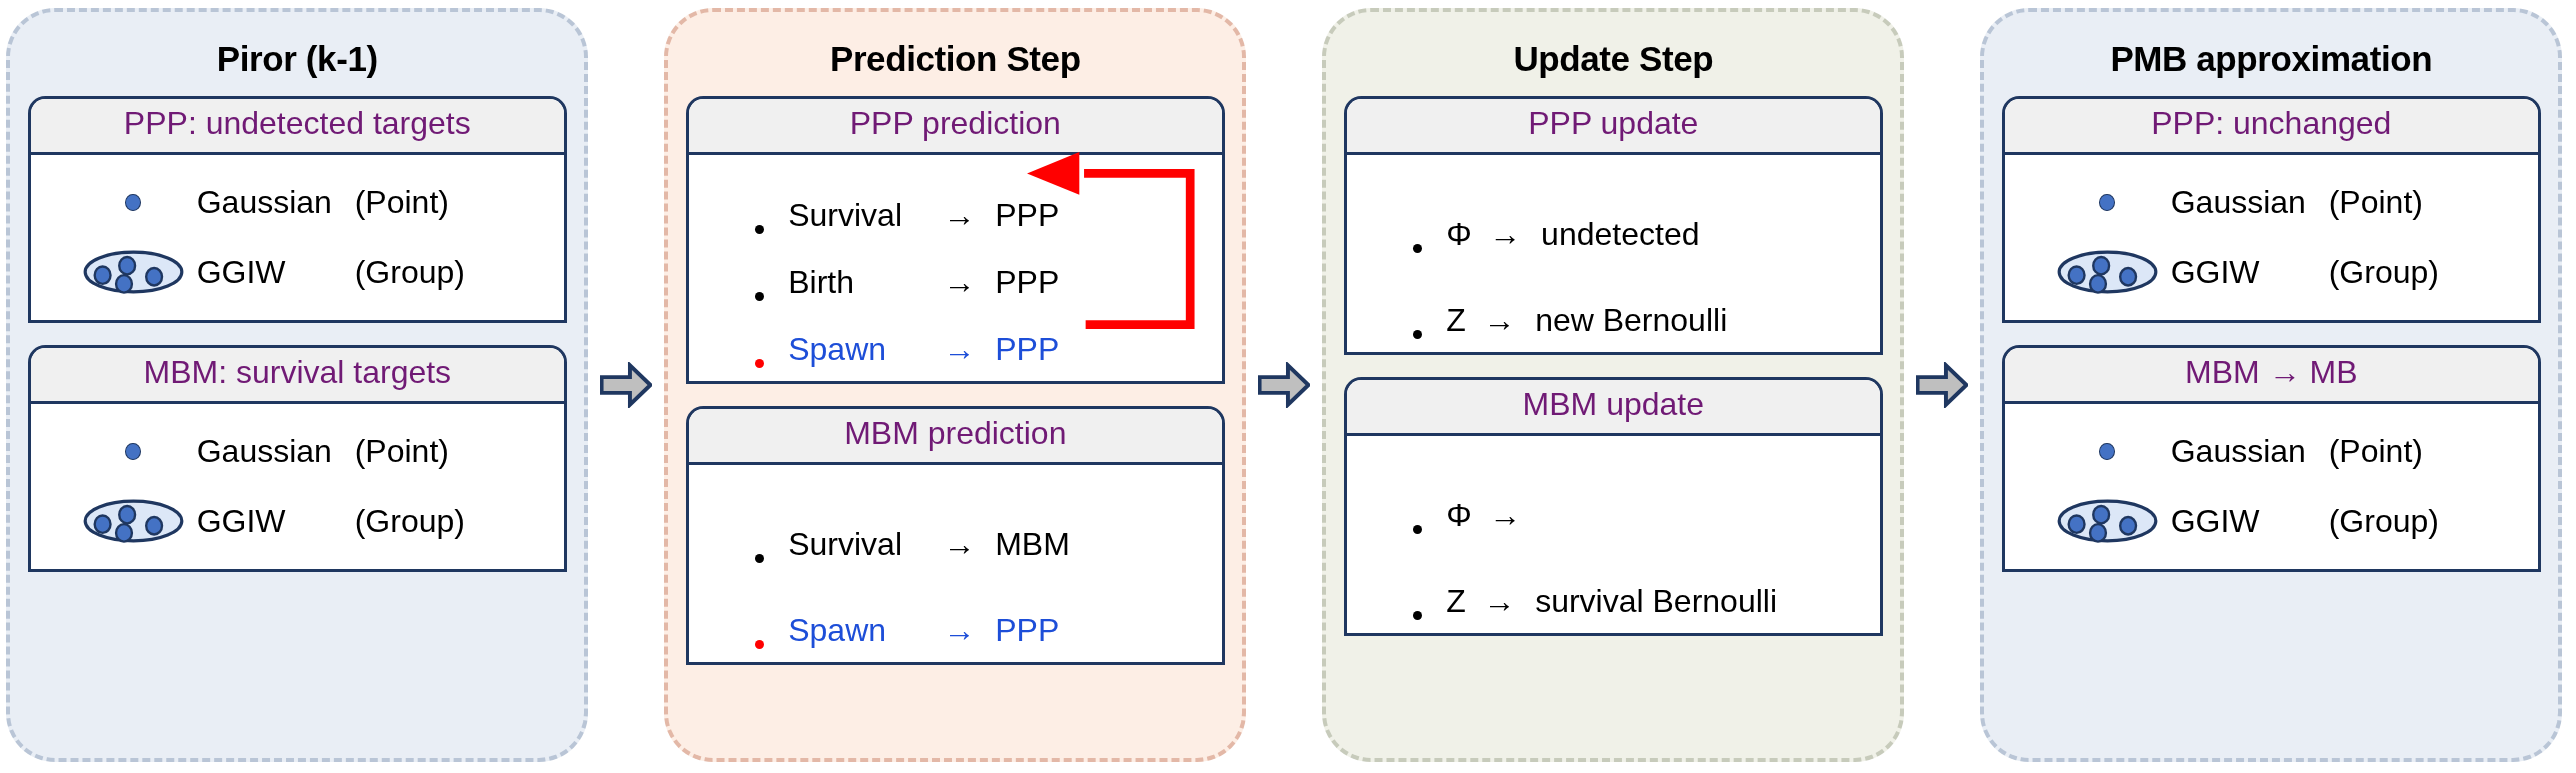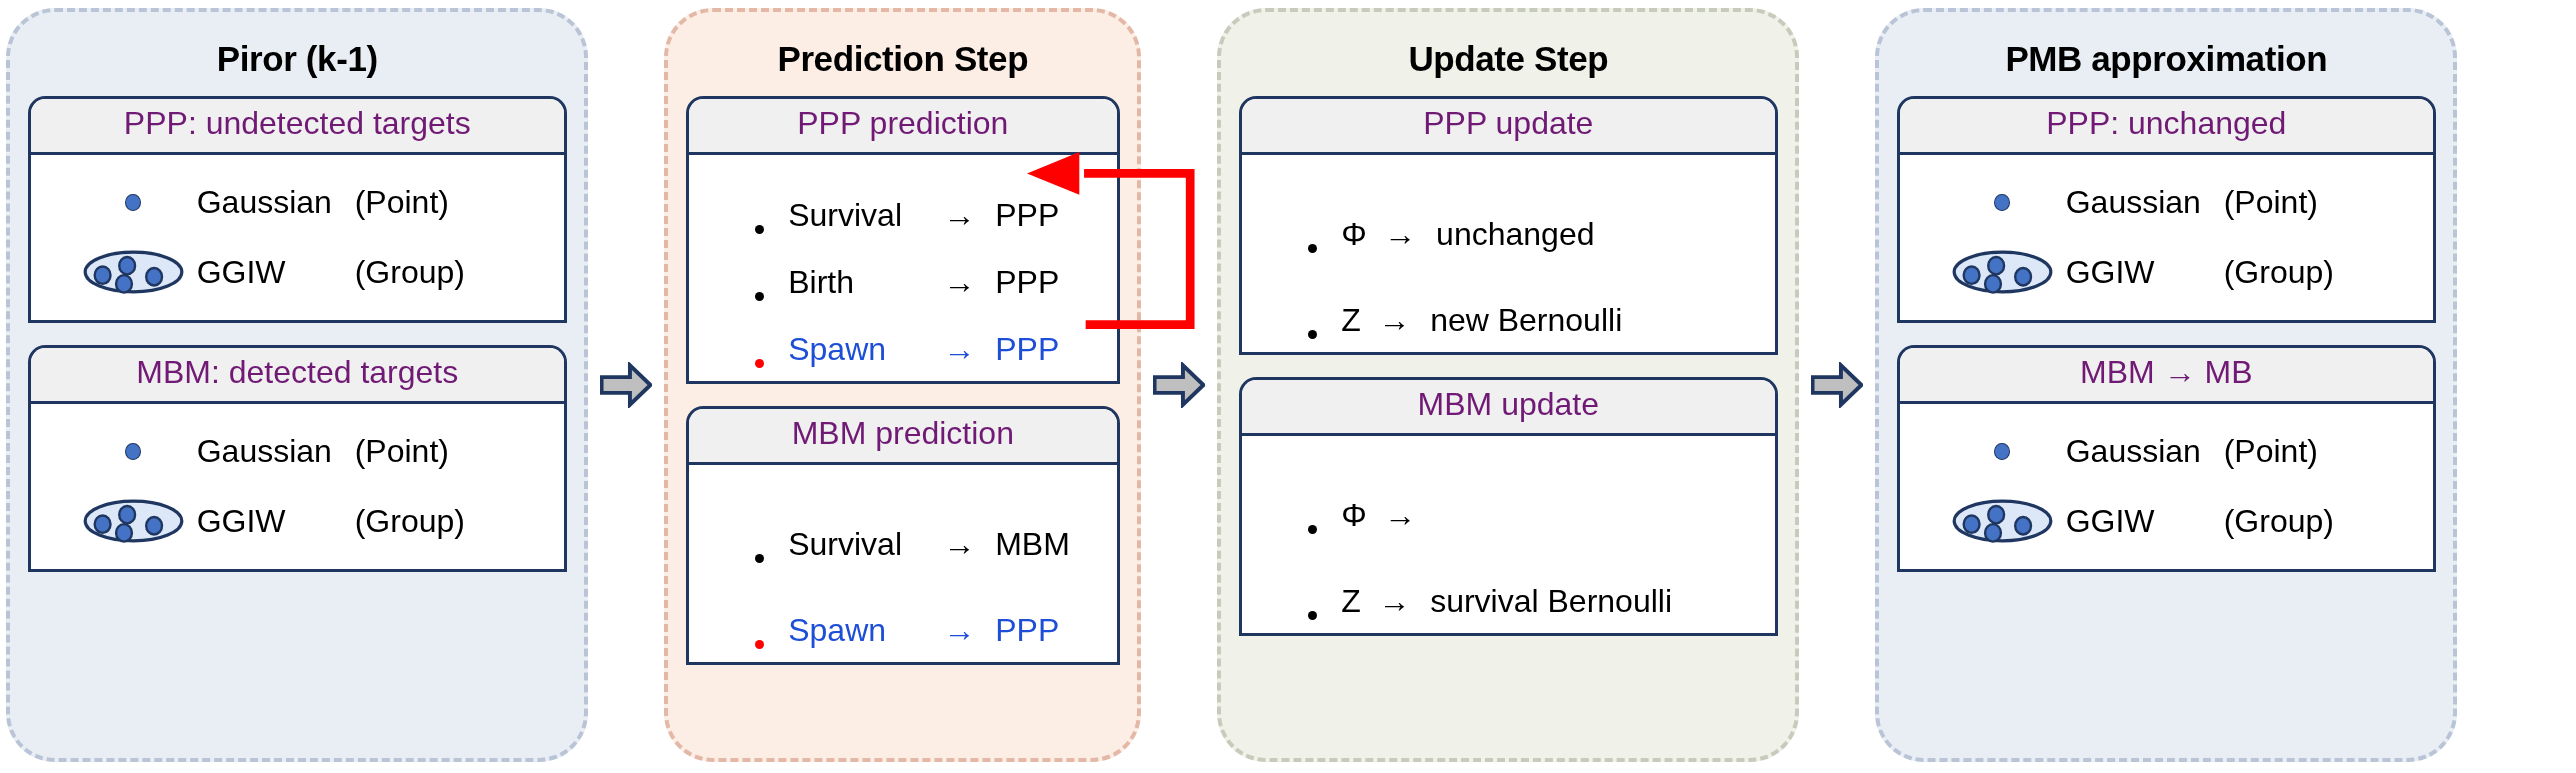--- a/index.html
+++ b/index.html
@@ -26,21 +26,21 @@
     position: relative;
     border-radius: 49px;
     border: 4px dashed #b9c5d6;
     background: #e9eef5;
     display: flex;
     flex-direction: column;
     align-items: center;
     padding: 9.5px 17.4px 20.6px 17.4px;
   }
   .stage.prior        { width: 582px; background:#e9eef5; border-color:#b9c5d6; }
-  .stage.prediction   { width: 477px; background:#fdeee5; border-color:#e3b8a7; }
+  .stage.prediction   { width: 582px; background:#fdeee5; border-color:#e3b8a7; }
   .stage.update       { width: 582px; background:#f0f1e8; border-color:#c7cbbb; }
   .stage.pmb          { width: 582px; background:#e9eef5; border-color:#b9c5d6; }
 
   .stage-title {
     font-size: 35px;
     font-weight: bold;
     color: #000000;
     letter-spacing: -0.4px;
     line-height: 1;
     margin: 19px 0 20.6px 0;
@@ -187,21 +187,21 @@
           </span>
           <span class="legend-label">
             <span class="lbl-name">GGIW</span>
             <span class="lbl-kind">(Group)</span>
           </span>
         </div>
       </div>
     </div>
 
     <div class="card">
-      <div class="card-head">MBM:  detected targets</div>
+      <div class="card-head">MBM:  survival targets</div>
       <div class="card-body">
         <div class="legend-row">
           <span class="legend-glyph">
               <span class="dot-point"></span>
             </span>
           <span class="legend-label">
             <span class="lbl-name">Gaussian</span>
             <span class="lbl-kind">(Point)</span>
           </span>
         </div>
@@ -285,21 +285,21 @@
   <div class="stage update">
     <div class="stage-title">Update Step</div>
 
     <div class="card">
       <div class="card-head">PPP update</div>
       <div class="card-body">
         <div class="bullet-row wide">
           <span class="bullet-dot"></span>
           <span class="b-from narrow">Φ</span>
           <span class="b-arrow">→</span>
-          <span class="b-to">unchanged</span>
+          <span class="b-to">undetected</span>
         </div>
         <div class="bullet-row wide">
           <span class="bullet-dot"></span>
           <span class="b-from narrow">Z</span>
           <span class="b-arrow">→</span>
           <span class="b-to">new Bernoulli</span>
         </div>
       </div>
     </div>
 

